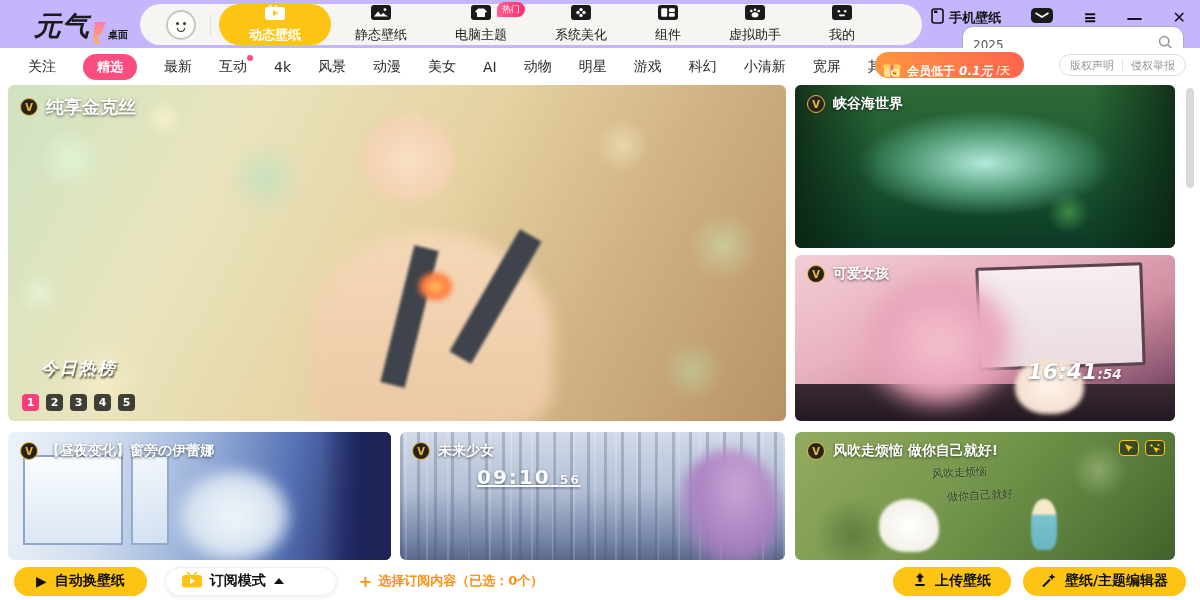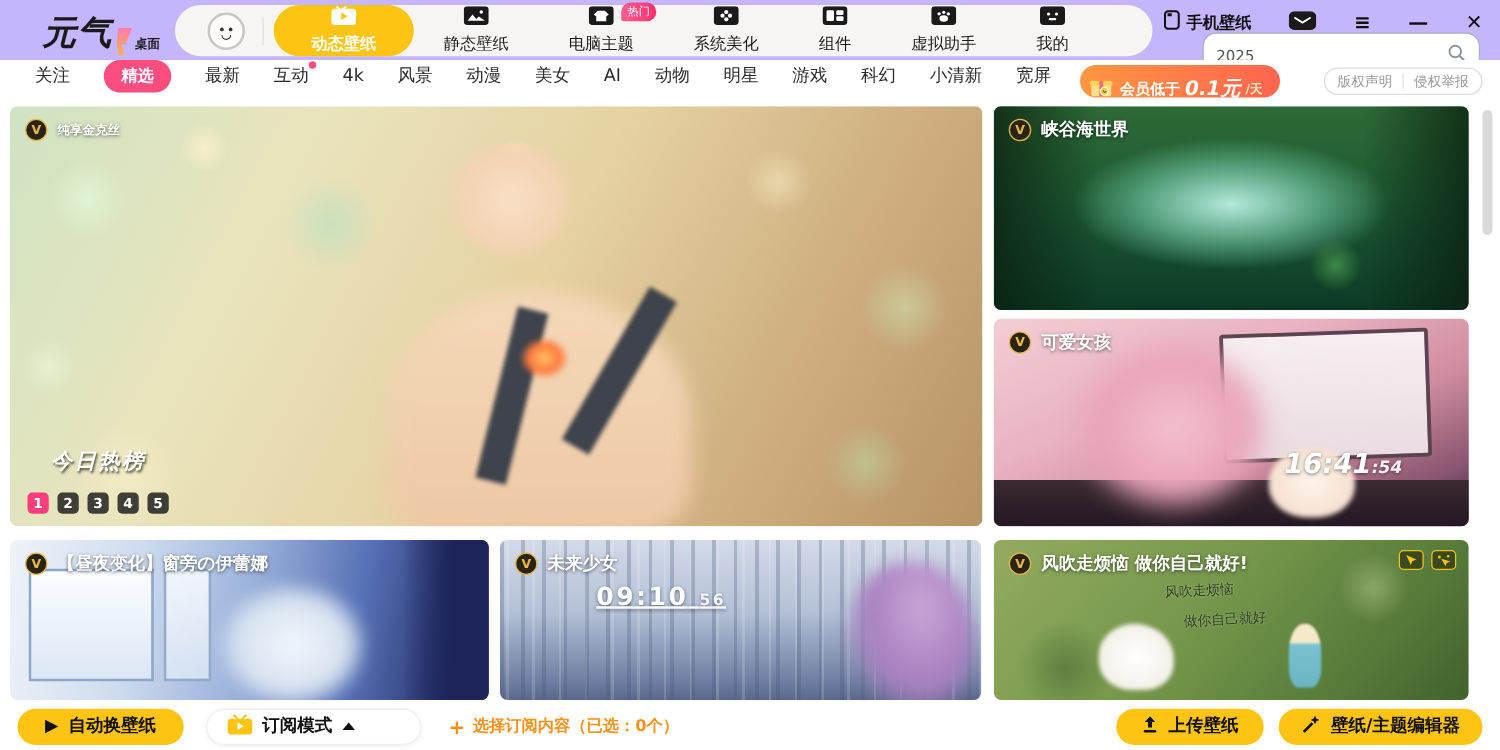--- a/index.html
+++ b/index.html
@@ -25,37 +25,37 @@
   .nav-item.selected .lbl { color:#fff; font-weight:bold; }
   .hot-badge { position:absolute; top:-2px; right:6px; background:linear-gradient(90deg,#ff5d8f,#ff2e6e); color:#fff; font-size:9px; padding:1px 5px; border-radius:8px 8px 8px 2px; }
 
   .tb-right { position:absolute; right:14px; top:8px; display:flex; align-items:center; gap:30px; }
   .phone-wall { display:flex; align-items:center; gap:5px; font-size:13px; color:#111; font-weight:bold; cursor:pointer; }
   .winbtn { font-size:16px; color:#111; cursor:pointer; font-weight:bold; line-height:1; }
   .search-box { position:absolute; right:16px; top:26px; width:222px; height:37px; border:1px solid #a8b0ba; border-radius:11px; display:flex; align-items:center; padding:0 10px; background:#fff; }
   .search-box input { border:none; outline:none; flex:1; font-size:12px; color:#555; background:transparent; font-family:inherit; }
 
   
-  .catbar { position:absolute; left:0; top:48px; width:1200px; height:37px; display:flex; align-items:flex-start; background:#fff; }
+  .catbar { position:absolute; left:0; top:48px; width:1200px; height:37px; display:flex; align-items:center; background:#fff; }
   .cat-items { display:flex; align-items:center; margin-left:28px; gap:27px; }
   .cat-item { font-size:14px; color:#2a2a2a; font-weight:500; cursor:pointer; position:relative; white-space:nowrap; }
   .cat-item.selected { background:#fb4d7f; color:#fff; font-weight:bold; padding:4px 14px; border-radius:14px; font-size:13px; }
   .cat-dot { position:absolute; top:-3px; right:-6px; width:6px; height:6px; border-radius:50%; background:#fb4d7f; }
   .vip-banner { position:absolute; right:176px; top:52px; height:26px; display:flex; align-items:center; gap:4px; background:linear-gradient(90deg,#ff9640,#ff6450); border-radius:14px; padding:12px 14px 0 6px; cursor:pointer; }
   .vip-banner .pre { color:#fff; font-size:12px; font-weight:bold; }
-  .vip-banner .price { color:#fff; font-size:16px; font-weight:bold; font-style:italic; }
+  .vip-banner .price { color:#fff; font-size:12px; font-weight:bold; font-style:italic; }
   .vip-banner .suf { color:#ffe9c0; font-size:10px; font-weight:bold; }
   .legal { position:absolute; right:14px; top:54px; height:22px; border:1px solid #ddd; border-radius:12px; display:flex; align-items:center; padding:0 10px; gap:8px; }
   .legal span { font-size:11px; color:#999; cursor:pointer; }
   .legal .sep { width:1px; height:12px; background:#e0e0e0; }
 
   
   .card { position:absolute; border-radius:6px; overflow:hidden; cursor:pointer; }
   .card-title { position:absolute; left:12px; top:10px; display:flex; align-items:center; gap:8px; z-index:5; }
-  .card-title .t { color:#fff; font-size:10px; font-weight:bold; text-shadow:0 1px 3px rgba(0,0,0,.6); }
+  .card-title .t { color:#fff; font-size:18px; font-weight:bold; text-shadow:0 1px 3px rgba(0,0,0,.6); }
   .small-title .t { font-size:14px; }
   .vbadge { width:18px; height:18px; border-radius:50%; background:#2a2416; border:1.5px solid #e8b84c; display:flex; align-items:center; justify-content:center; color:#e8b84c; font-size:10px; font-weight:bold; }
 
   
   .featured { left:8px; top:85px; width:778px; height:336px;
     background:
       radial-gradient(circle 45px at 8% 22%, rgba(225,248,215,.8), transparent 70%),
       radial-gradient(circle 28px at 20% 10%, rgba(252,244,205,.75), transparent 70%),
       radial-gradient(circle 55px at 33% 28%, rgba(175,225,195,.55), transparent 70%),
       radial-gradient(circle 25px at 52% 13%, rgba(255,252,225,.85), transparent 70%),

